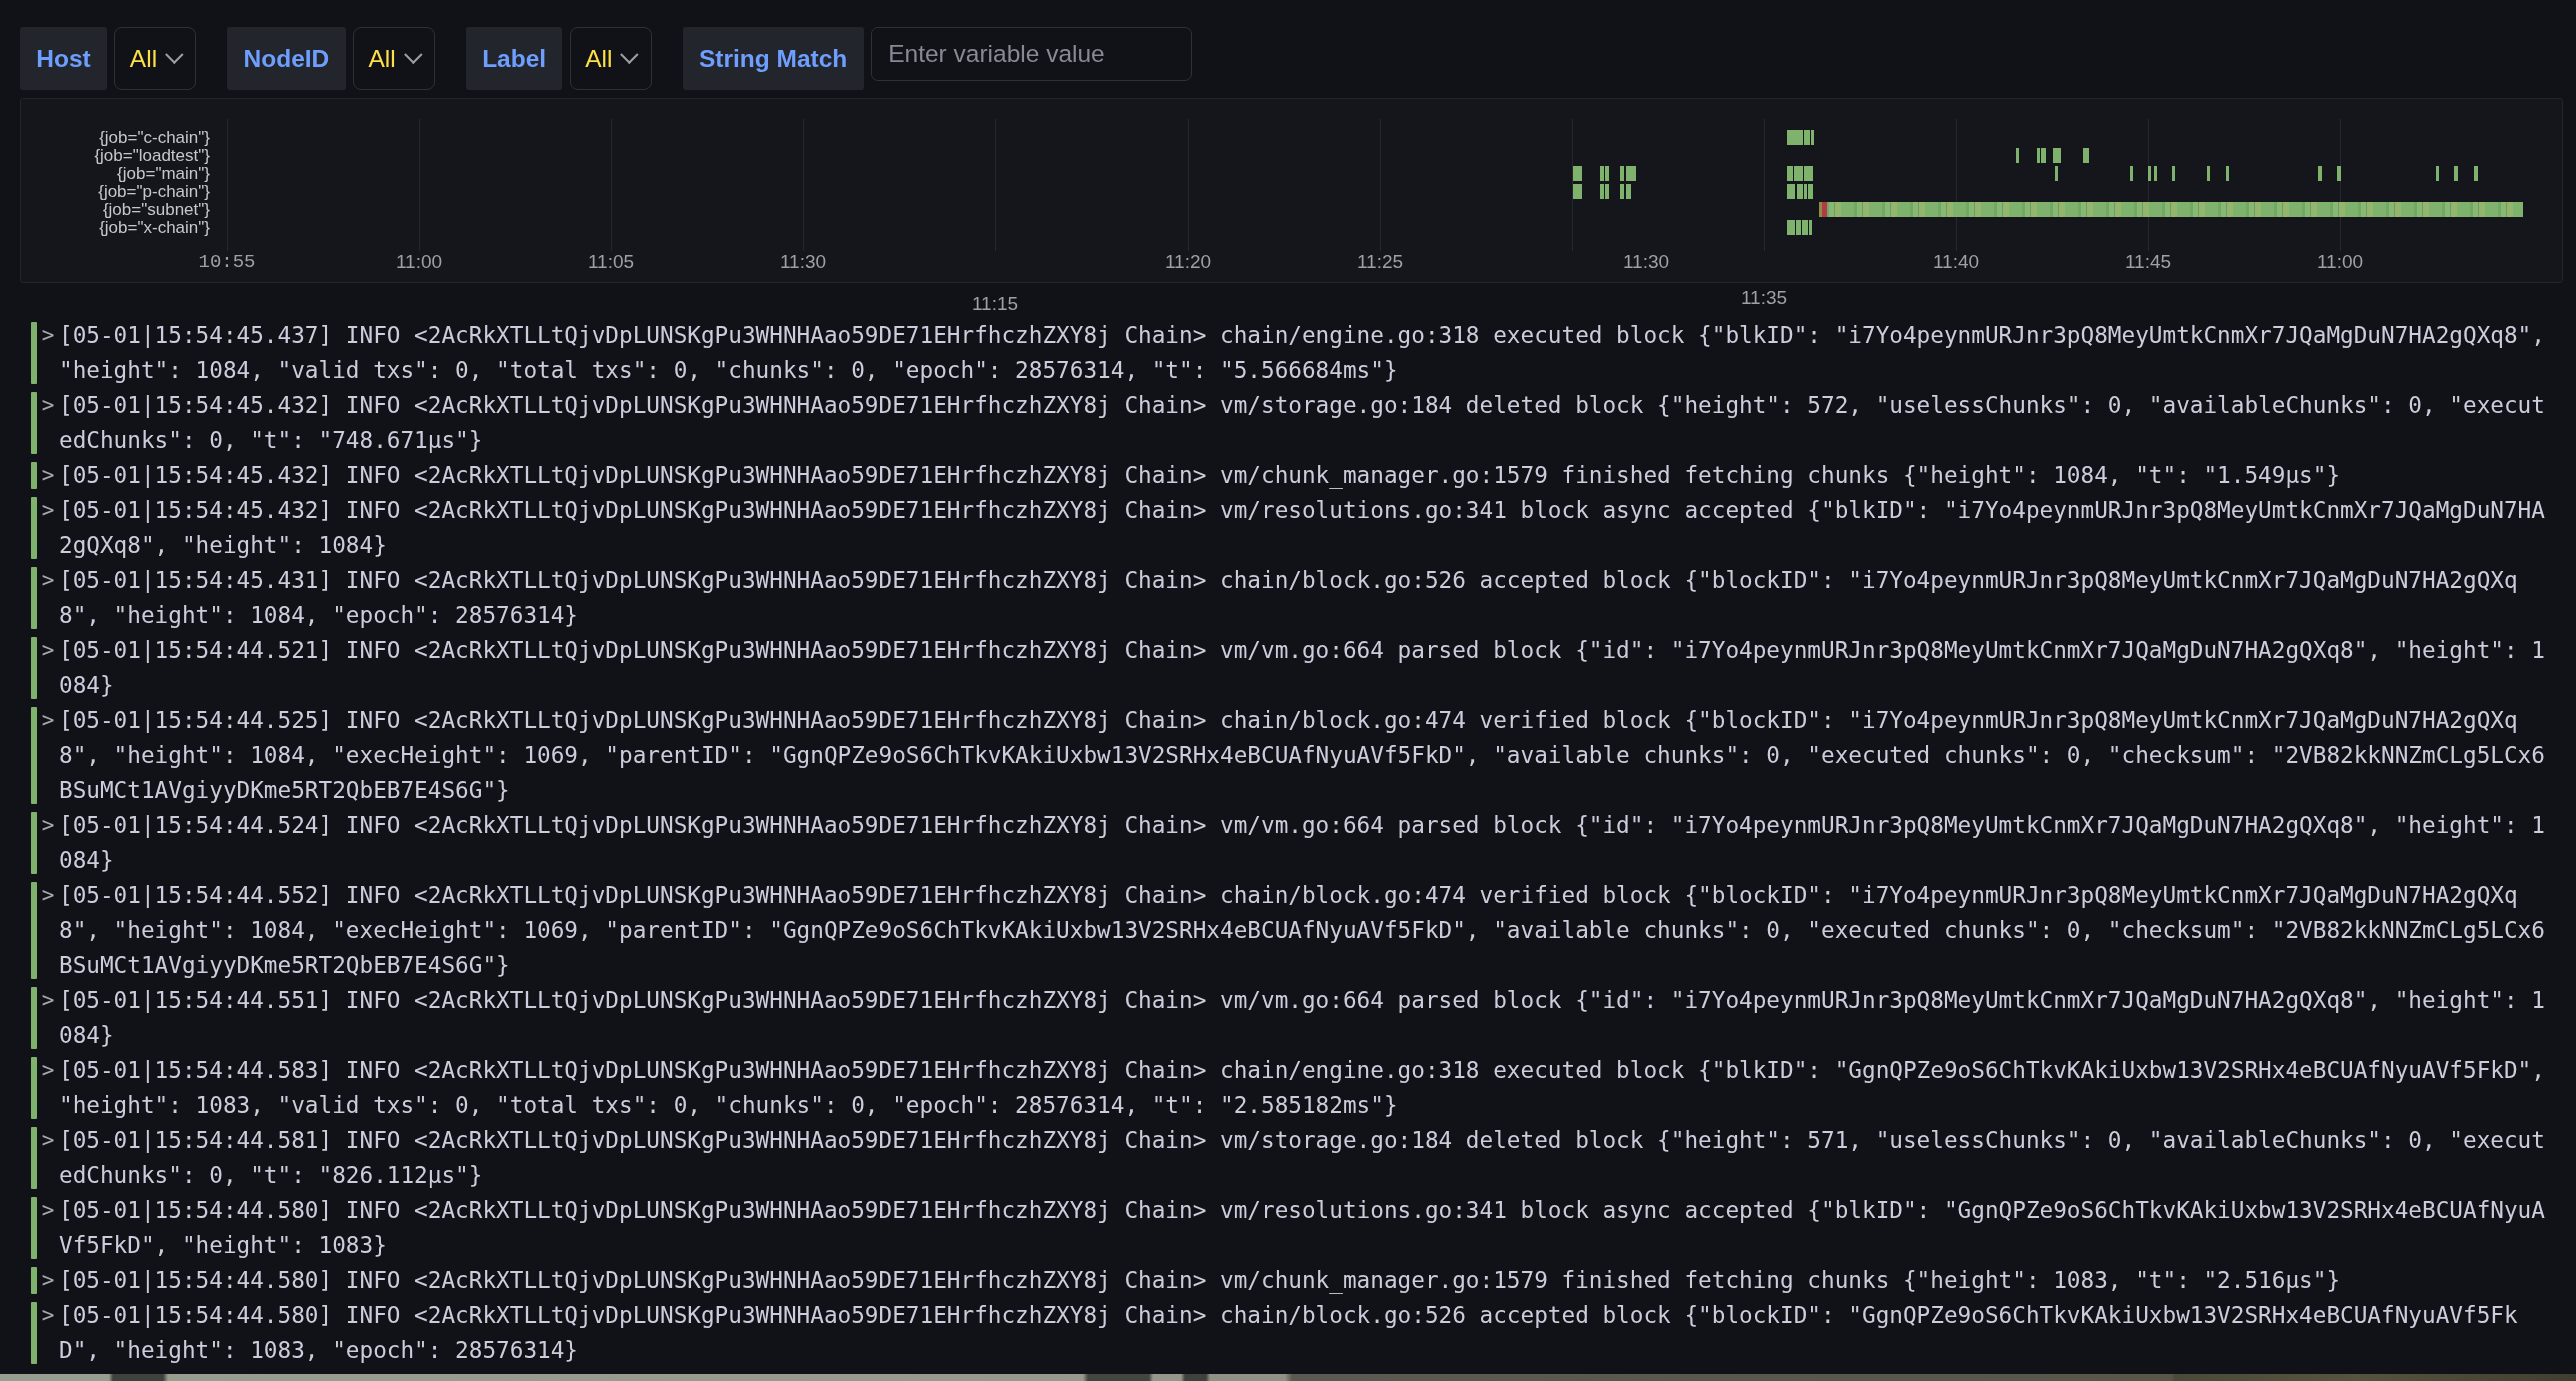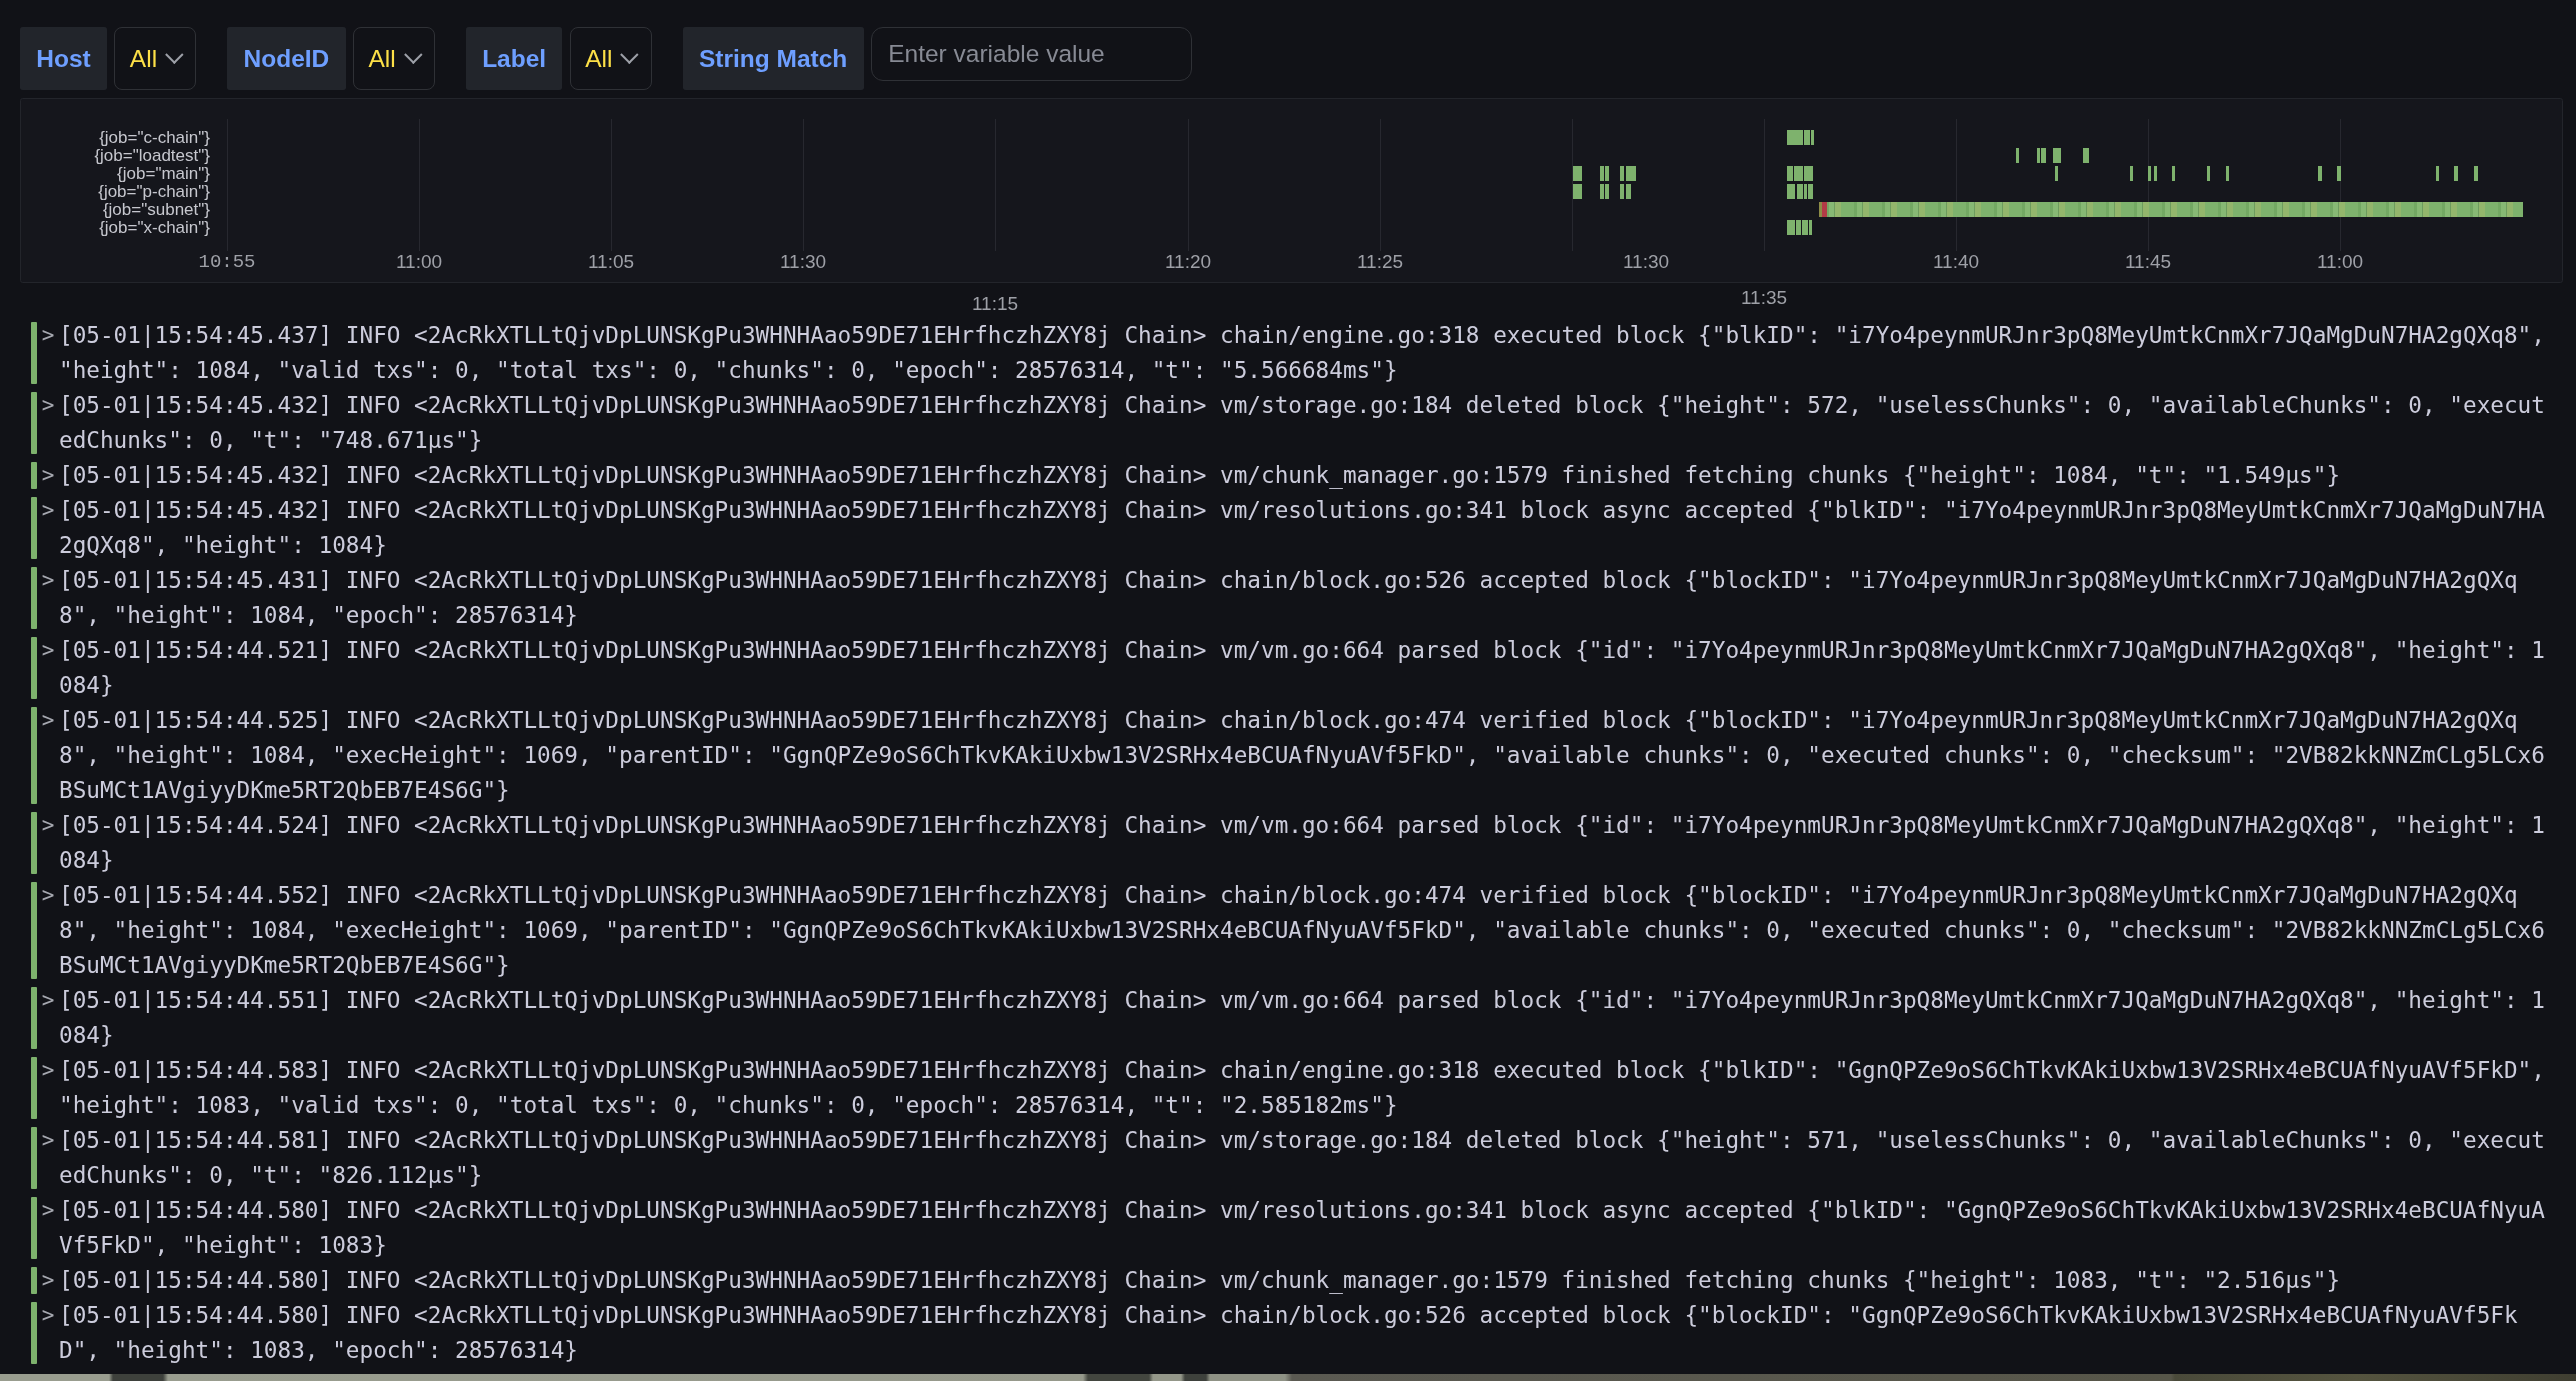--- a/index.html
+++ b/index.html
@@ -8,21 +8,21 @@
 
   
   .topbar { position:absolute; left:20px; top:27px; height:63px; display:flex; align-items:stretch; }
   .vgroup { display:flex; margin-right:31px; }
   .vlabel { background:#22252b; color:#6E9FFF; font-size:24.5px; font-weight:600;
             border-radius:2.7px; padding:0 16.3px; display:flex; align-items:center; margin-right:7.3px; }
   .vpicker { background:#111217; border:0.9px solid #2f3136; border-radius:8px; color:#fde047;
              font-size:24.5px; font-weight:500; padding:0 14.5px; display:flex; align-items:center; gap:11px; }
   .caret { width:12.7px; height:12.7px; border-right:2.3px solid #9da0a8; border-bottom:2.3px solid #9da0a8;
            transform:rotate(45deg) translate(-2.7px,-2.7px); display:inline-block; }
-  .vinput { background:#111217; border:0.9px solid #2f3136; border-radius:12px; color:#ccccdc;
+  .vinput { background:#111217; border:0.9px solid #2f3136; border-radius:7px; color:#ccccdc;
             font-size:24.5px; padding:0 16.3px; width:321px; height:54px; outline:none; }
   .vinput::placeholder { color:#878a94; opacity:1; }
 
   
   .panel { position:absolute; left:20px; top:98px; width:2543px; height:185px;
            background:#15161c; border:0.9px solid #23252b; border-radius:2.7px; }
   .legend { position:absolute; left:0; top:30px; width:189px; text-align:right;
             color:#c6c7ce; font-size:17px; line-height:18px; white-space:nowrap; }
   .gridline { position:absolute; top:20px; height:132px; width:0.9px; background:rgba(204,204,220,0.10); }
   .tick { position:absolute; top:152px; width:82px; margin-left:-41px; text-align:center;

